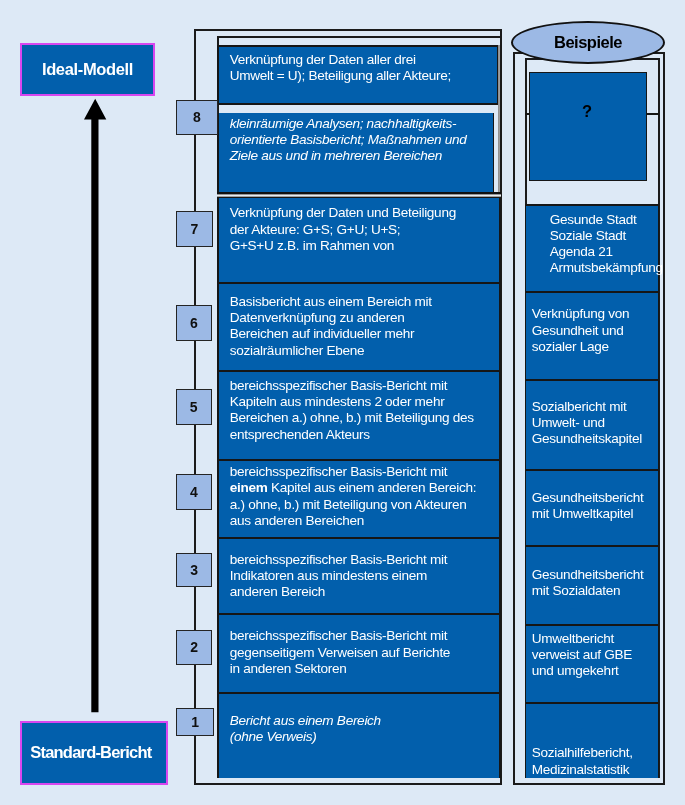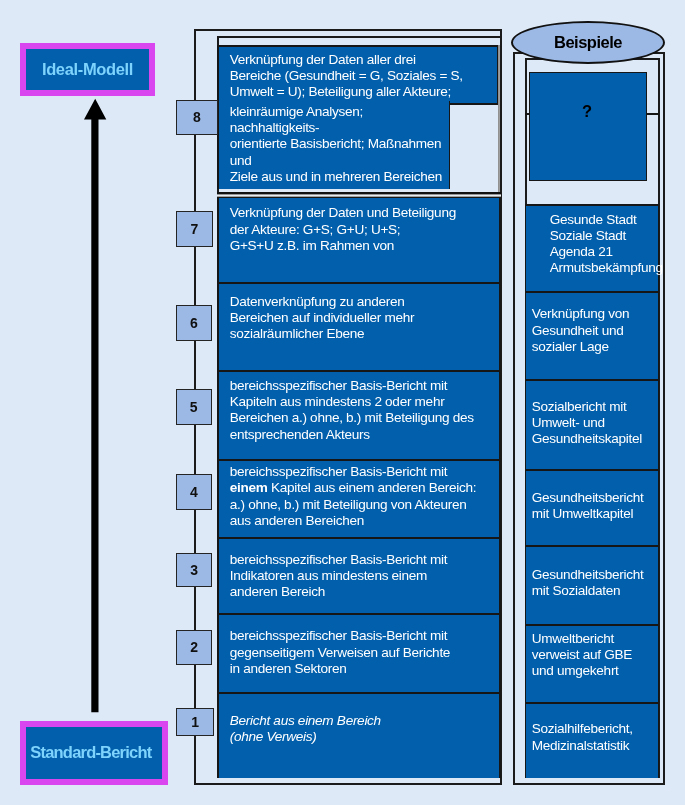--- a/index.html
+++ b/index.html
@@ -5,21 +5,21 @@
 <style>
   html,body{margin:0;padding:0;}
   body{width:685px;height:805px;background:#dde9f6;
        font-family:"Liberation Sans",sans-serif;overflow:hidden;}
   #stage{position:relative;width:685px;height:805px;}
   .bluebox{position:absolute;background:#025fac;color:#ffffff;box-sizing:border-box;
            border:1.4px solid #161616;font-size:13.6px;line-height:16.3px;letter-spacing:-0.3px;}
   .bluebox .txt{padding-left:11px;}
 
   
-  .capsule{position:absolute;background:#025fac;color:#7dd3fc;border:6px solid #d946ef;
+  .capsule{position:absolute;background:#025fac;color:#ffffff;border:2px solid #d946ef;
            box-sizing:border-box;display:flex;align-items:center;justify-content:center;
            font-weight:bold;font-size:16.5px;letter-spacing:-0.8px;}
 
   
   .numbox{position:absolute;background:#9cb9e5;border:1.6px solid #242424;box-sizing:border-box;
           display:flex;align-items:center;justify-content:center;
           font-weight:bold;font-size:14px;color:#101010;}
   .rule{position:absolute;background:#1b1b1b;}
 
   
@@ -56,42 +56,42 @@
   <div class="rule" style="left:499.5px;top:28.9px;width:2px;height:755.7px;"></div>
 
   <div class="rule" style="left:216.7px;top:35.9px;width:284.6px;height:1.8px;"></div>
   <div class="rule" style="left:216.7px;top:35.9px;width:2px;height:157.5px;"></div>
   <div class="rule" style="left:499.5px;top:35.9px;width:2px;height:157.5px;"></div>
 
   <div id="steps-area">
       <div class="bluebox" style="left:216.7px;top:44.6px;width:281.2px;height:60.2px;border-width:2px 1.2px 2px 2.3px;">
         <div class="txt" style="padding-top:5.2px;">
           <div>Verknüpfung der Daten aller drei</div>
-          <div>Bereiche (Gesundheit = G, Soziales = S,</div>
           <div>Umwelt = U); Beteiligung aller Akteure;</div>
         </div>
       </div>
-      <div class="bluebox" style="left:216.7px;top:101px;width:233px;height:87.8px;border-width:0 1.2px 0 2.3px;">
+      <div class="bluebox" style="left:216.7px;top:113px;width:277px;height:87.8px;border-width:0 1.2px 0 2.3px;font-style:italic;">
         <div class="txt" style="padding-top:2.7px;">
           <div>kleinräumige Analysen; nachhaltigkeits-</div>
           <div>orientierte Basisbericht; Maßnahmen und</div>
           <div>Ziele aus und in mehreren Bereichen</div>
         </div>
       </div>
       <div class="" style="left:497.9px;top:44.6px;width:2.5px;height:148px;position:absolute;background:linear-gradient(to right,#6e6e6e,#b4b4b4 50%,#8a8a8a);"></div>
       <div class="" style="left:216.7px;top:191.7px;width:284.6px;height:5.2px;position:absolute;background:linear-gradient(to bottom,#111 0,#111 2px,#8b8b8b 2.4px,#eef4fa 3.4px,#9b9b9b 4.6px,#111 5.1px,#111 5.2px);"></div>
       <div class="bluebox" style="left:216.7px;top:196.8px;width:284.5px;height:85.49999999999997px;border-width:1.4px 2px 0 2.3px;">
         <div class="txt" style="padding-top:7.6px;">
           <div>Verknüpfung der Daten und Beteiligung</div>
           <div>der Akteure: G+S; G+U; U+S;</div>
           <div>G+S+U z.B. im Rahmen von</div>
         </div>
       </div>
       <div class="bluebox" style="left:216.7px;top:281.7px;width:284.5px;height:89.1px;border-width:2px 2px 0 2.3px;">
         <div class="txt" style="padding-top:10.2px;">
+          <div>Basisbericht aus einem Bereich mit</div>
           <div>Datenverknüpfung zu anderen</div>
           <div>Bereichen auf individueller mehr</div>
           <div>sozialräumlicher Ebene</div>
         </div>
       </div>
       <div class="bluebox" style="left:216.7px;top:370.2px;width:284.5px;height:88.9px;border-width:2px 2px 0 2.3px;">
         <div class="txt" style="padding-top:5.7px;">
           <div>bereichsspezifischer Basis-Bericht mit</div>
           <div>Kapiteln aus mindestens 2 oder mehr</div>
           <div>Bereichen a.) ohne, b.) mit Beteiligung des</div>
@@ -207,20 +207,20 @@
         </div>
       </div>
       <div class="bluebox" style="left:524.8px;top:624.1px;width:134.60000000000002px;height:78.6px;border-width:2.1px 1.4px 0 1.7px;">
         <div class="txt" style="padding-top:4.5px;padding-left:6px;">
           <div>Umweltbericht</div>
           <div>verweist auf GBE</div>
           <div>und umgekehrt</div>
         </div>
       </div>
       <div class="bluebox" style="left:524.8px;top:702.1px;width:134.60000000000002px;height:75.99999999999997px;border-width:2.1px 1.4px 0 1.7px;">
-        <div class="txt" style="padding-top:17.3px;padding-left:6px;">
+        <div class="txt" style="padding-top:17.3px;padding-left:6px;margin-top:24px;">
           <div>Sozialhilfebericht,</div>
           <div>Medizinalstatistik</div>
         </div>
       </div>
     </div>
 
 </div>
 
 </body></html>

